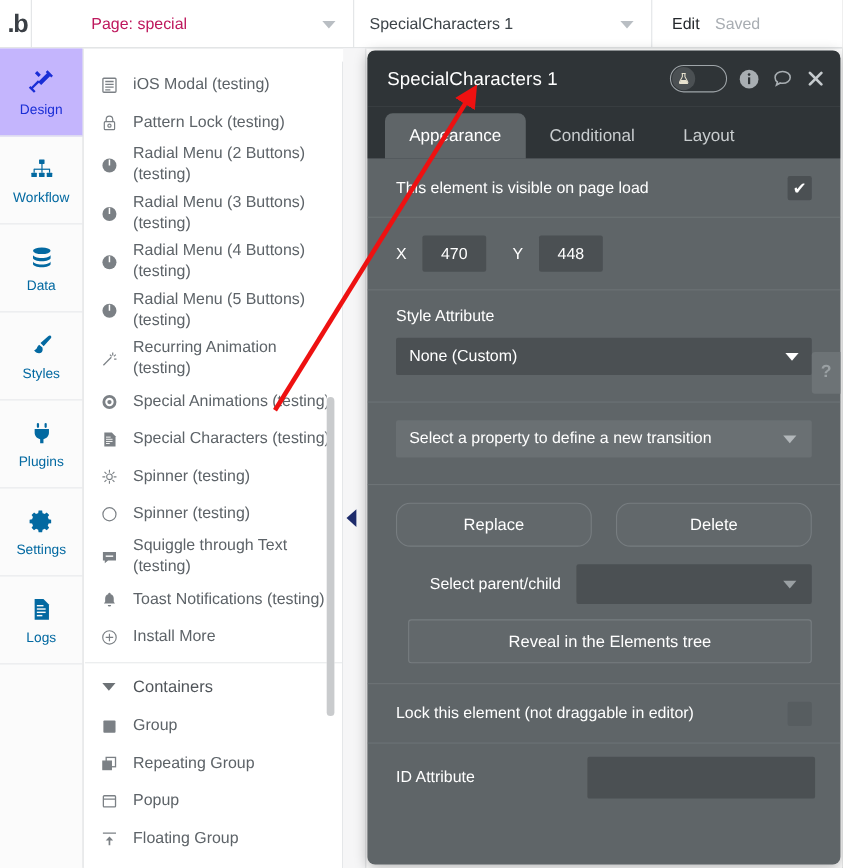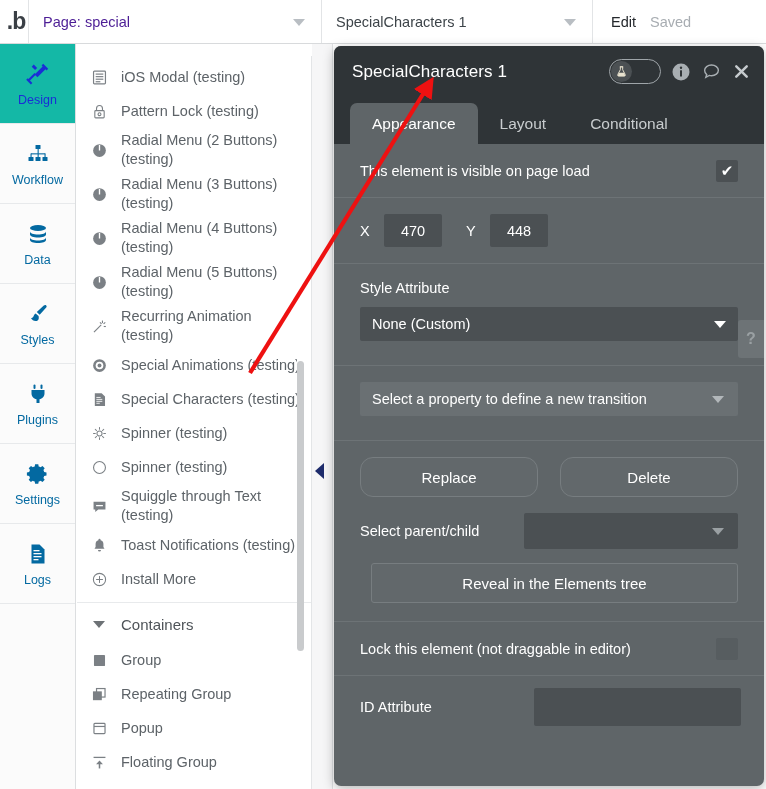--- a/index.html
+++ b/index.html
@@ -24,21 +24,21 @@
   .logo-b {
     font-family: "Liberation Sans", sans-serif;
     font-size: 23px; font-weight: 700; color: #3a3f45; letter-spacing: -1px;
     line-height: 1;
   }
   .topbar-sep { width: 1px; background: #e2e4e6; align-self: stretch; }
   .page-select {
     width: 292px; display: flex; align-items: center; padding: 0 10px 0 14px;
     position: relative; cursor: pointer;
   }
-  .page-select-label { font-size: 14.5px; color: #4c1d95; }
+  .page-select-label { font-size: 14.5px; color: #be185d; margin-left: 40px; }
   .element-select {
     width: 270px; display: flex; align-items: center; padding: 0 10px 0 14px;
     position: relative; cursor: pointer;
   }
   .element-select-label { font-size: 14.5px; color: #3d4449; }
   .caret-down {
     position: absolute; right: 16px; top: 50%; margin-top: -3px;
     width: 0; height: 0;
     border-left: 6px solid transparent; border-right: 6px solid transparent;
     border-top: 7px solid #b9bec3;
@@ -51,21 +51,21 @@
   .rail {
     position: absolute; left: 0; top: 44px; width: 76px; height: 745px;
     background: #fbfbfb; border-right: 1px solid #dcdee0;
   }
   .rail-item {
     height: 80px; display: flex; flex-direction: column;
     align-items: center; justify-content: center; gap: 6px;
     border-bottom: 1px solid #e7e9eb; cursor: pointer;
     color: #0369a1;
   }
-  .rail-item.active { color: #1a2ed6; background: #14b8a6; }
+  .rail-item.active { color: #1a2ed6; background: #c4b5fd; }
   .rail-label { font-size: 12.5px; }
   .rail-icon { width: 26px; height: 26px; display:flex; align-items:center; justify-content:center; }
   .rail-icon svg { display: block; }
 
   
   .elpanel {
     position: absolute; left: 77px; top: 56px; width: 235px; height: 745px;
     background: #ffffff; border-right: 1px solid #e3e5e7; overflow: hidden;
   }
   .el-list { padding: 4px 0 0 0; }
@@ -211,21 +211,21 @@
   .btn-row {
     display: flex; gap: 22px; padding: 16px 26px 10px 26px;
   }
   .btn {
     flex: 1; height: 40px; background: #62686b; border: 1px solid #777d80;
     color: #ffffff; font-size: 15px; cursor: pointer;
     display: flex; align-items: center; justify-content: center;
     border-radius: 13px; font-family: "Liberation Sans", sans-serif;
   }
   .parent-row {
-    display: flex; align-items: center; padding: 6px 26px 10px 26px; gap: 14px;
+    display: flex; align-items: center; padding: 6px 26px 10px 26px; gap: 14px; text-align: right;
   }
   .parent-label { font-size: 14.5px; color: #ffffff; flex: 0 0 150px; }
   .parent-select {
     flex: 1; height: 36px; background: #4b5053; position: relative;
     cursor: pointer; border-radius: 2px;
   }
   .parent-select .caret {
     position: absolute; right: 14px; top: 50%; margin-top: -3px;
     width: 0; height: 0;
     border-left: 6px solid transparent; border-right: 6px solid transparent;
@@ -630,24 +630,24 @@
             <line x1="15.5" y1="4.5" x2="4.5" y2="15.5"></line>
         </svg>
       </span>
     </div>
 
     <div class="prop-tabs">
       <div class="tab active">
         <span>Appearance</span>
       </div>
       <div class="tab">
+        <span>Conditional</span>
+      </div>
+      <div class="tab">
         <span>Layout</span>
-      </div>
-      <div class="tab">
-        <span>Conditional</span>
       </div>
     </div>
 
     <div class="prop-body">
 
       <div class="row">
         <span class="row-label">This element is visible on page load</span>
         <span class="checkbox">✔</span>
       </div>
 

